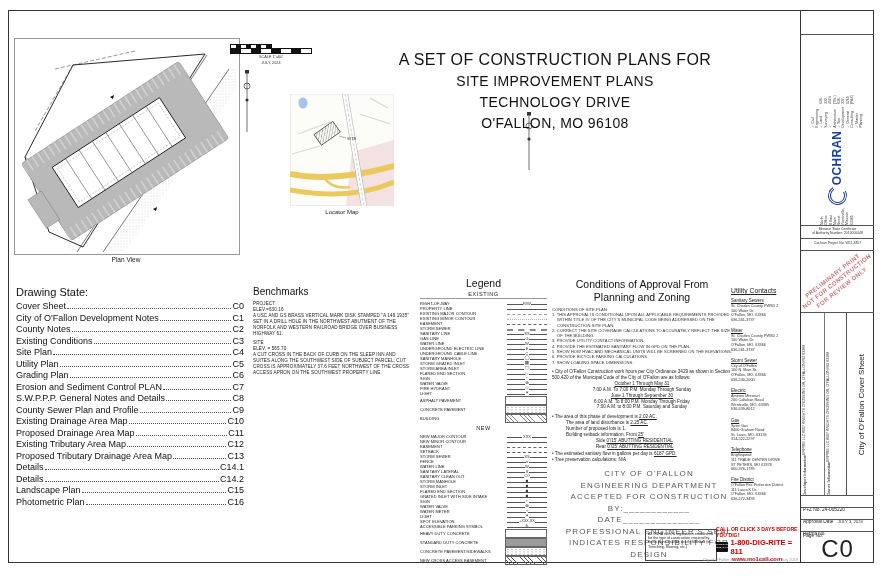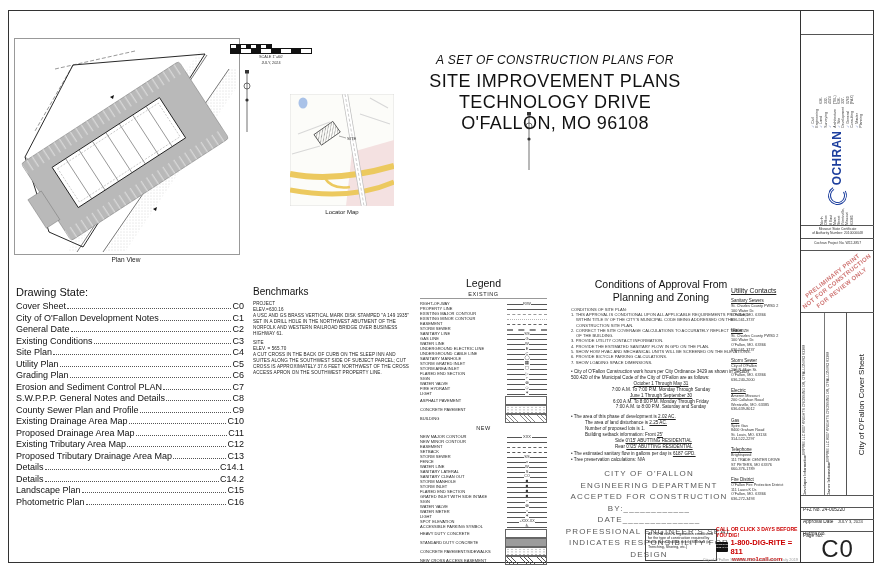--- a/index.html
+++ b/index.html
@@ -15,22 +15,22 @@
   
   .scalebar{left:230px;top:44px;width:82px;}
   .sb-bar{height:4px;border:1px solid #111;background:repeating-linear-gradient(90deg,#111 0 10px,#fff 10px 20px);}
   .sb-bar2{height:3px;width:40px;border:1px solid #111;border-bottom:none;background:repeating-linear-gradient(90deg,#fff 0 5px,#111 5px 10px);}
   .sb-txt{font-size:3.8px;text-align:center;color:#333;line-height:4.6px;margin-top:1px;}
 
   .survey{width:10px;}
 
   
   .main-title{left:380px;top:49px;width:350px;text-align:center;color:#111;}
-  .mt1{font-size:12px;letter-spacing:.4px;line-height:22px;font-style:italic;}
-  .mt2{font-size:18px;letter-spacing:.4px;line-height:21px;}
+  .mt1{font-size:16px;letter-spacing:.4px;line-height:22px;}
+  .mt2{font-size:14px;letter-spacing:.4px;line-height:21px;}
 
   
   .locator{left:290px;top:94px;width:104px;height:112px;}
   .locator-label{left:290px;top:209px;width:104px;text-align:center;font-size:6px;color:#222;}
 
   
   .index{left:16px;top:286px;width:228px;}
   .ix-title{font-size:11px;color:#111;margin-bottom:3px;}
   .ixrow{display:flex;align-items:baseline;height:11.5px;font-size:9px;color:#111;}
   .ixlead{flex:1;border-bottom:1px dotted #555;margin:0 1px 2px 1px;}
@@ -89,21 +89,21 @@
   .symbox::before{display:none;}
   .sym-box-asphalt{background:#fff;}
   .sym-box-concrete,.sym-box-dots{background-color:#fff;background-image:radial-gradient(#777 .45px,transparent .55px);background-size:4px 2.6px;}
   .sym-box-building{background:repeating-linear-gradient(45deg,transparent 0 2.4px,#888 2.4px 3px);}
   .sym-box-heavy{background:#fff;}
   .sym-box-gray{background:#9c9c9c;}
   .sym-box-hatch{background:repeating-linear-gradient(45deg,transparent 0 2.4px,#555 2.4px 3px);}
   .lrow.boxrow{min-height:9px;}
 
   
-  .cond{left:571px;top:278px;width:180px;}
+  .cond{left:552px;top:278px;width:180px;}
   .cond-h{font-size:10.5px;text-align:center;line-height:13px;color:#111;}
   .cond-intro{font-size:4.1px;margin-top:3px;color:#333;}
   .cond-item{font-size:4.1px;line-height:5.3px;color:#333;padding-left:5px;text-indent:-5px;letter-spacing:.05px;}
   .cond-b{font-size:4.6px;line-height:5.9px;color:#222;margin-top:4px;}
   .bullet::before{content:"• ";}
   .hours{text-align:center;font-size:4.6px;line-height:5.9px;color:#222;}
   .u{text-decoration:underline;}
   .bind{padding-left:14px;}
   .bind2{padding-left:44px;}
 
@@ -272,21 +272,21 @@
           <span>C0</span>
         </div>
 
         <div class="ixrow">
           <span>City of O'Fallon Development Notes</span>
           <span class="ixlead"></span>
           <span>C1</span>
         </div>
 
         <div class="ixrow">
-          <span>General Date</span>
+          <span>County Notes</span>
           <span class="ixlead"></span>
           <span>C2</span>
         </div>
 
         <div class="ixrow">
           <span>Existing Conditions</span>
           <span class="ixlead"></span>
           <span>C3</span>
         </div>
 

